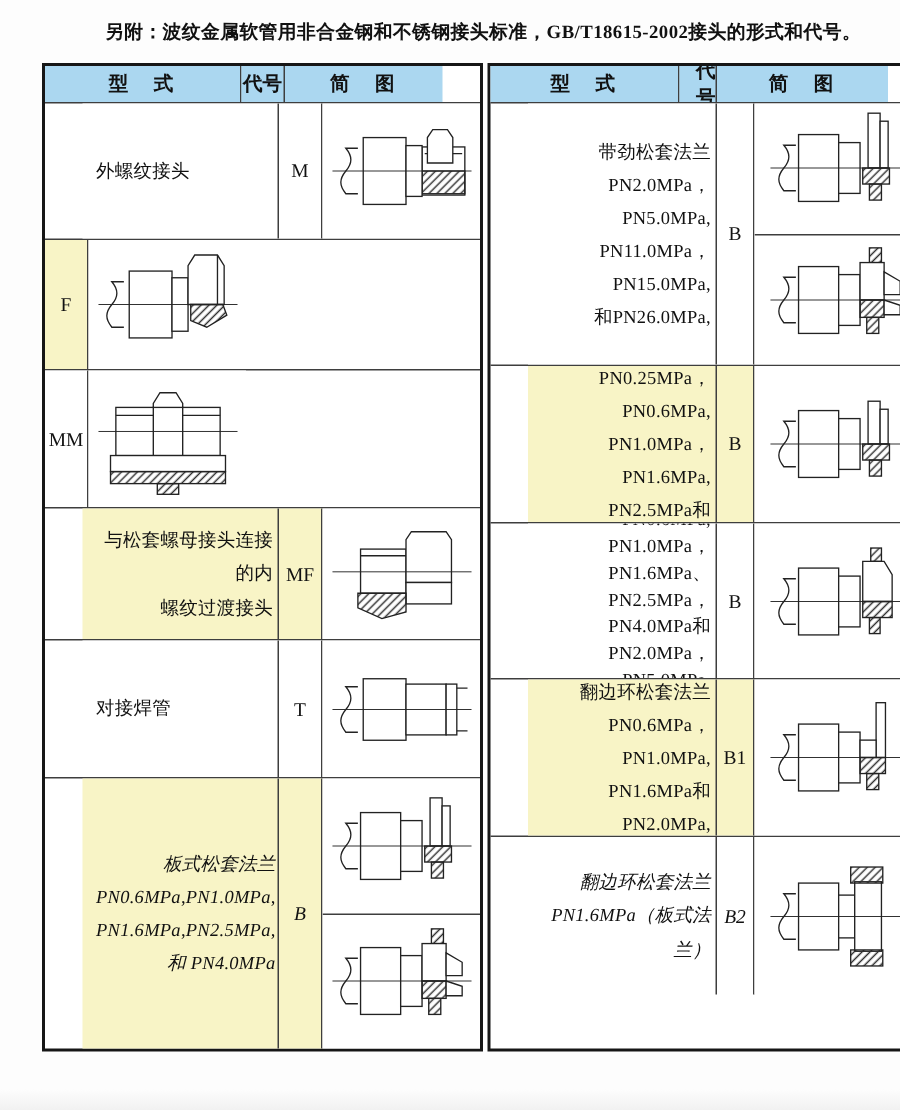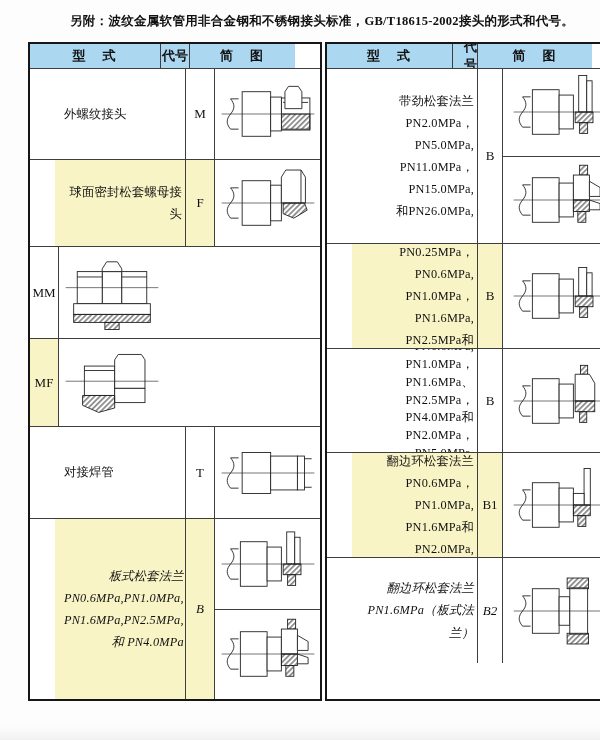--- a/index.html
+++ b/index.html
@@ -84,23 +84,20 @@
                   <path d="M74,40 V21 l4,-6 h11 l4,6 V40 z" fill="#fff"></path>
                   <rect x="58" y="27" width="12" height="38" fill="#fff"></rect>
                 </g>
                 <line x1="3" y1="46" x2="107" y2="46" stroke="#222" stroke-width="0.7"></line>
               </svg>
             </div>
           </div>
       </div>
 
       <div class="row" style="height:87px">
-        <div class="cell c1 type hl">
-            <div class="tx">球面密封松套螺母接头</div>
-          </div>
         <div class="cell c2 code hl">F</div>
         <div class="cell c3 diag">
             <div class="dg">
               <svg width="102" height="82" viewBox="0 0 110 92" xmlns="http://www.w3.org/2000/svg">
                 <defs>
                   <pattern id="h1" width="4.2" height="4.2" patternUnits="userSpaceOnUse" patternTransform="rotate(45)">
                     <line x1="1" y1="0" x2="1" y2="4.2" stroke="#2e2e2e" stroke-width="1.1"></line>
                   </pattern>
                 </defs>
                 <g stroke="#222" stroke-width="1" fill="none">
@@ -138,20 +135,24 @@
                   <rect x="12" y="70" width="86" height="9" fill="url(#h2)"></rect>
                   <rect x="47" y="79" width="16" height="8" fill="url(#h2)"></rect>
                 </g>
                 <line x1="3" y1="40" x2="107" y2="40" stroke="#222" stroke-width="0.7"></line>
               </svg>
             </div>
           </div>
       </div>
 
       <div class="row" style="height:88px">
+        <div class="cell c1 type hl">
+            <div class="tx">与松套螺母接头连接的内
+螺纹过渡接头</div>
+          </div>
         <div class="cell c2 code hl">MF</div>
         <div class="cell c3 diag">
             <div class="dg">
               <svg width="102" height="82" viewBox="0 0 110 92" xmlns="http://www.w3.org/2000/svg">
                 <defs>
                   <pattern id="h3" width="4.2" height="4.2" patternUnits="userSpaceOnUse" patternTransform="rotate(45)">
                     <line x1="1" y1="0" x2="1" y2="4.2" stroke="#2e2e2e" stroke-width="1.1"></line>
                   </pattern>
                 </defs>
                 <g stroke="#222" stroke-width="1" fill="none">

